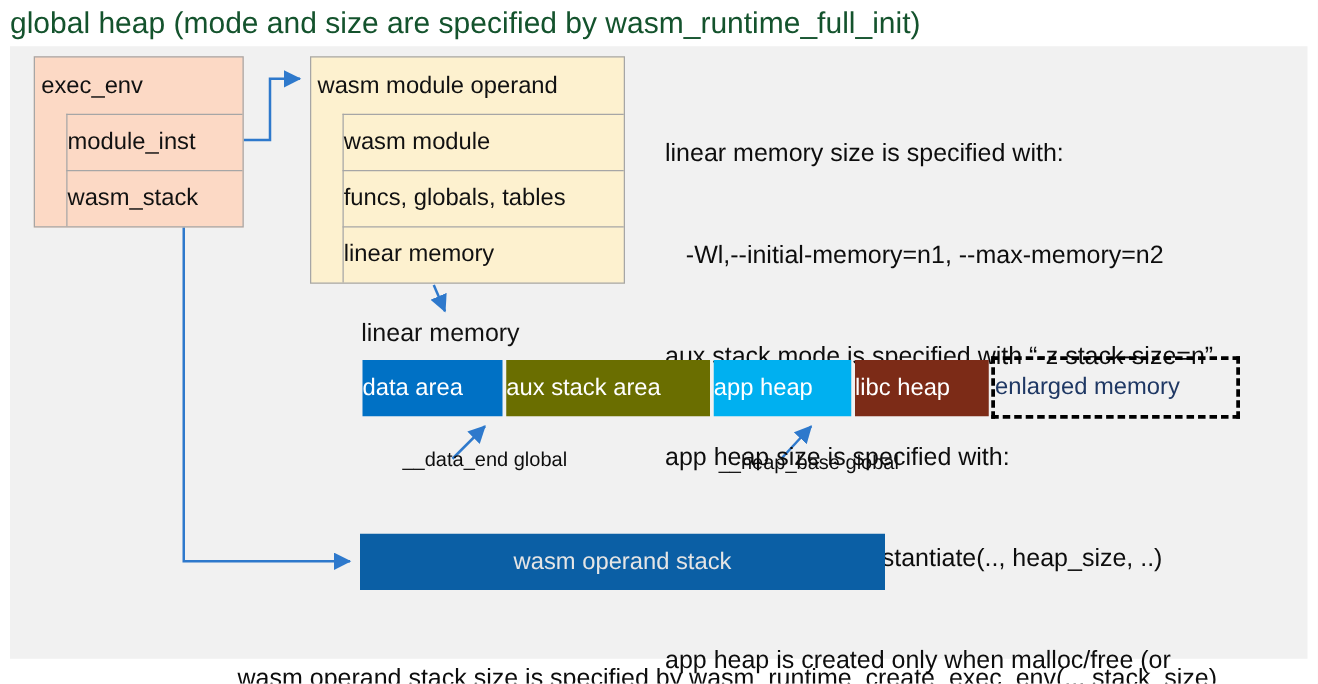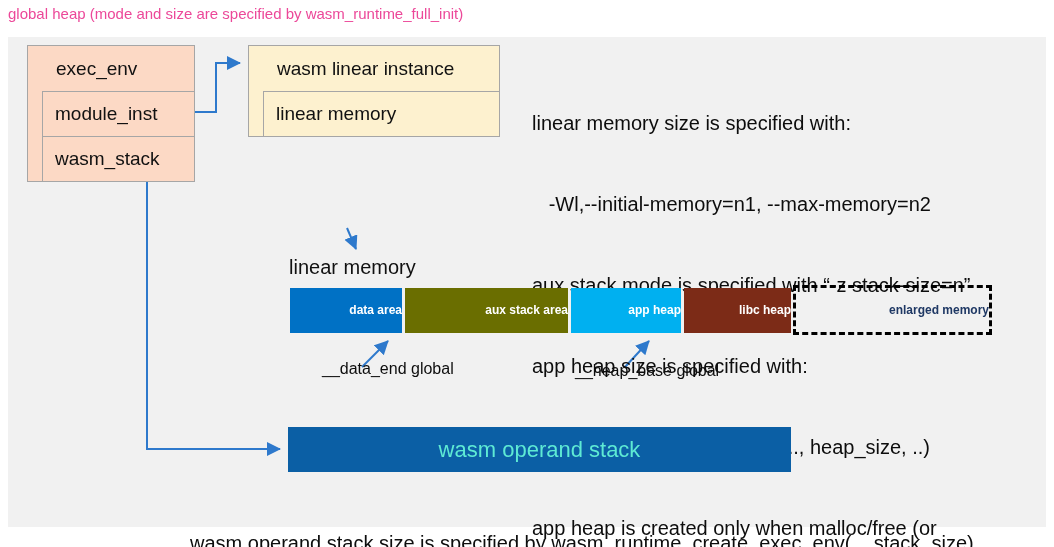--- a/index.html
+++ b/index.html
@@ -1,54 +1,54 @@
 <!DOCTYPE html>
 <html style="--data_area: #0071c5; --aux_stack: #6a6e00; --app_heap: #00b0f0; --libc_heap: #7c2b17; --operand_stack: #0b5fa5; --arrow: #2e79cc; --box_salmon: #fcd9c5; --box_cream: #fdf1cf; --enlarged_text: #1f3864;"><head>
 <meta charset="utf-8">
 <style>
   html,body{margin:0;padding:0;background:#ffffff;}
   .canvas{
     position:relative;width:1054px;height:547px;overflow:hidden;
     font-family:"Liberation Sans",sans-serif;color:#111;background:#ffffff;
   }
   .stage{position:absolute;left:8px;top:37px;width:1038px;height:490px;background:#f1f1f1;}
-  .title{position:absolute;left:8px;top:5px;font-size:15px;font-weight:500;color:#ec4899;white-space:pre;}
+  .title{position:absolute;left:8px;top:5px;font-size:24px;font-weight:500;color:#14532d;white-space:pre;}
 
   svg.overlay{position:absolute;left:0;top:0;width:1054px;height:547px;pointer-events:none;}
   svg.overlay .arrow{fill:none;stroke:var(--arrow);stroke-width:2px;}
 
   .box{position:absolute;border:1px solid #a6a6a6;font-size:19px;}
-  .box-header{height:45px;line-height:45px;padding-left:28px;}
-  .box-row{height:44px;line-height:44px;padding-left:12px;margin-left:14px;
+  .box-header{height:45px;line-height:45px;padding-left:5px;}
+  .box-row{height:44px;line-height:44px;padding-left:0;margin-left:25px;
            border-left:1px solid #a6a6a6;border-top:1px solid #a6a6a6;}
   .exec-box{left:27px;top:45px;width:166px;background:var(--box_salmon);}
   .inst-box{left:248px;top:45px;width:250px;background:var(--box_cream);}
 
   .notes{position:absolute;font-size:20px;line-height:27px;color:#0d0d0d;white-space:pre;}
   .notes-right{left:532px;top:56px;}
   .notes-bottom{left:190px;top:481px;line-height:25px;}
 
   .lm-label{position:absolute;left:289px;top:256px;font-size:20px;}
 
-  .seg{position:absolute;top:288px;height:45px;line-height:45px;text-align:right;
-       color:#fff;font-size:12px;white-space:nowrap;font-weight:bold;}
+  .seg{position:absolute;top:288px;height:45px;line-height:45px;text-align:left;
+       color:#fff;font-size:19px;white-space:nowrap;}
   .seg-data{left:290px;width:112px;background:var(--data_area);}
   .seg-aux{left:405px;width:163px;background:var(--aux_stack);}
   .seg-app{left:571px;width:110px;background:var(--app_heap);}
   .seg-libc{left:684px;width:107px;background:var(--libc_heap);}
   .seg-enlarged{left:793px;top:285px;width:193px;height:44px;line-height:44px;
        background:transparent;border:3px dashed #000;color:var(--enlarged_text);}
 
   .ann{position:absolute;font-size:16px;color:#0d0d0d;white-space:pre;}
   .ann-dataend{left:322px;top:360px;}
   .ann-heapbase{left:575px;top:362px;}
   .ann-exported{left:300px;top:387px;}
 
-  .operand-bar{position:absolute;left:288px;top:427px;width:503px;height:45px;
-       background:var(--operand_stack);color:#5eead4;font-size:22px;line-height:45px;text-align:center;}
+  .operand-bar{position:absolute;left:288px;top:427px;width:420px;height:45px;
+       background:var(--operand_stack);color:#e5e5e5;font-size:19px;line-height:45px;text-align:center;}
 </style>
 </head>
 <body>
 
 <div class="canvas">
 
   <div class="title">global heap (mode and size are specified by wasm_runtime_full_init)</div>
 
   <div class="stage"></div>
 
@@ -65,21 +65,23 @@
     <line class="arrow" x1="625" y1="367" x2="649" y2="341" marker-end="url(#arr)"></line>
   </svg>
 
   <div class="box exec-box">
     <div class="box-header">exec_env</div>
     <div class="box-row">module_inst</div>
     <div class="box-row">wasm_stack</div>
   </div>
 
   <div class="box inst-box">
-    <div class="box-header">wasm linear instance</div>
+    <div class="box-header">wasm module operand</div>
+    <div class="box-row">wasm module</div>
+    <div class="box-row">funcs, globals, tables</div>
     <div class="box-row">linear memory</div>
   </div>
 
   <div class="notes notes-right">
     <div>linear memory size is specified with:</div>
     <div>   -Wl,--initial-memory=n1, --max-memory=n2</div>
     <div>aux stack mode is specified with “-z stack-size=n”</div>
     <div>app heap size is specified with:</div>
     <div>   wasm_runtime_instantiate(.., heap_size, ..)</div>
     <div>app heap is created only when malloc/free (or</div>

